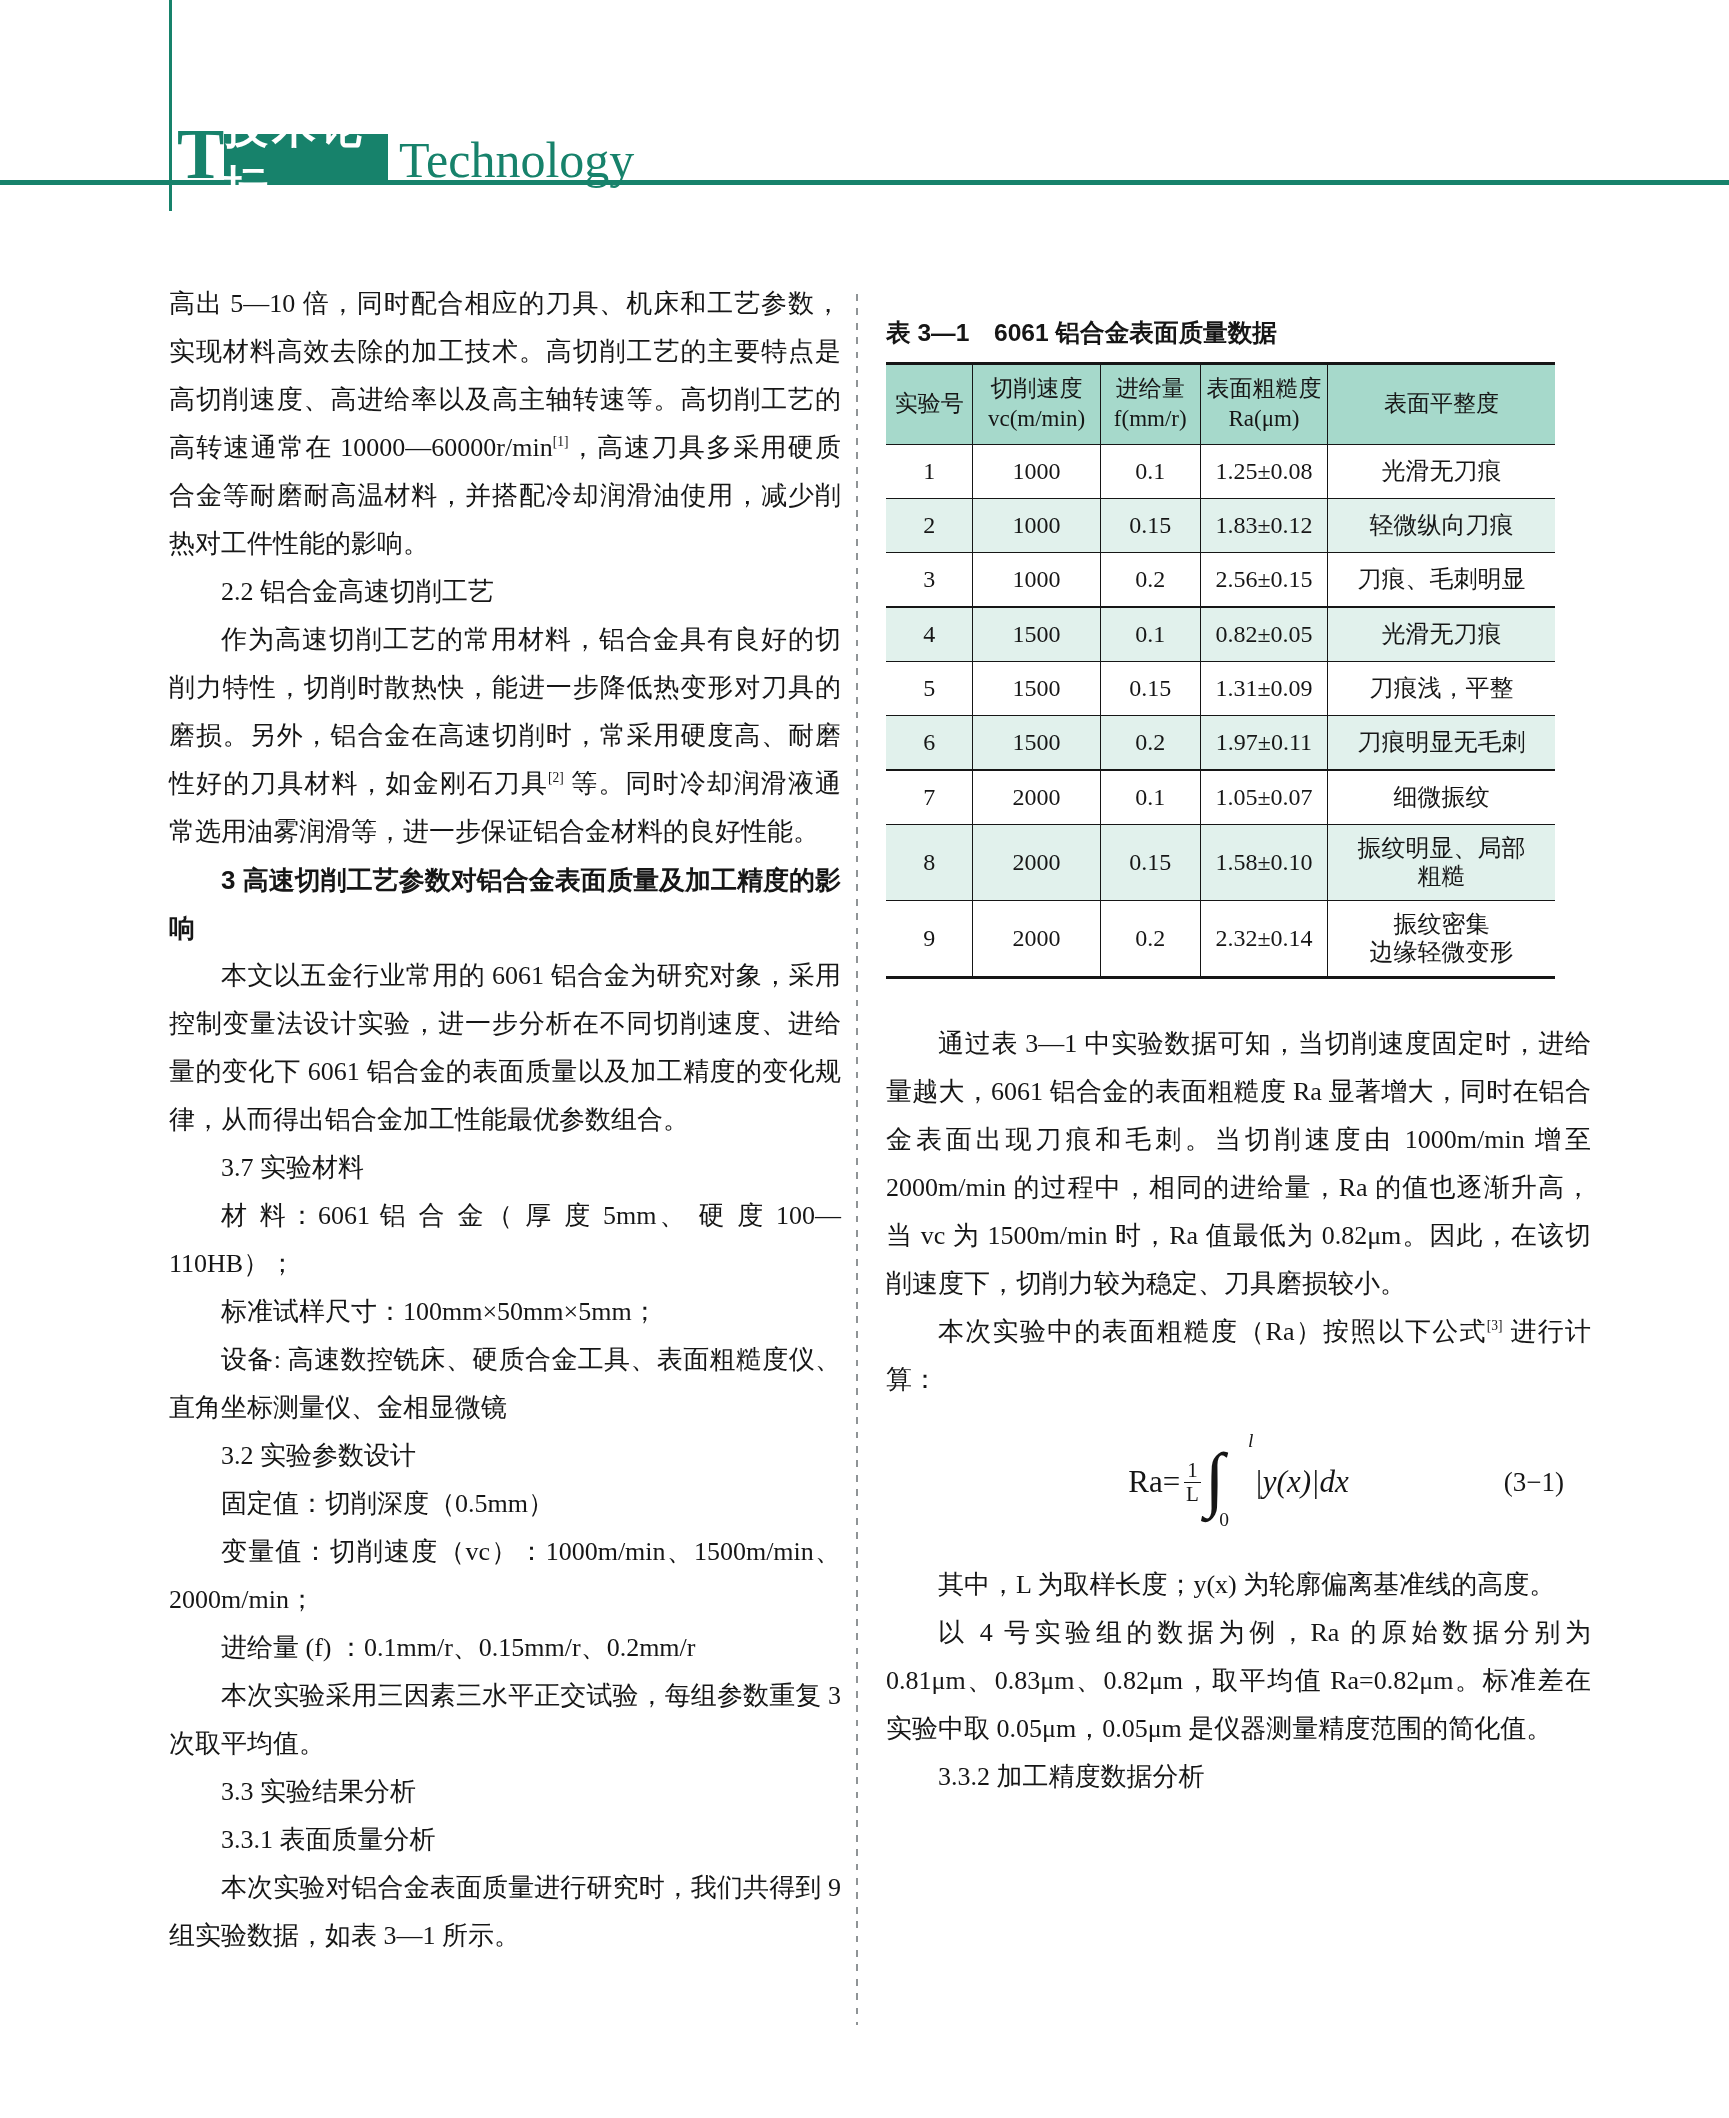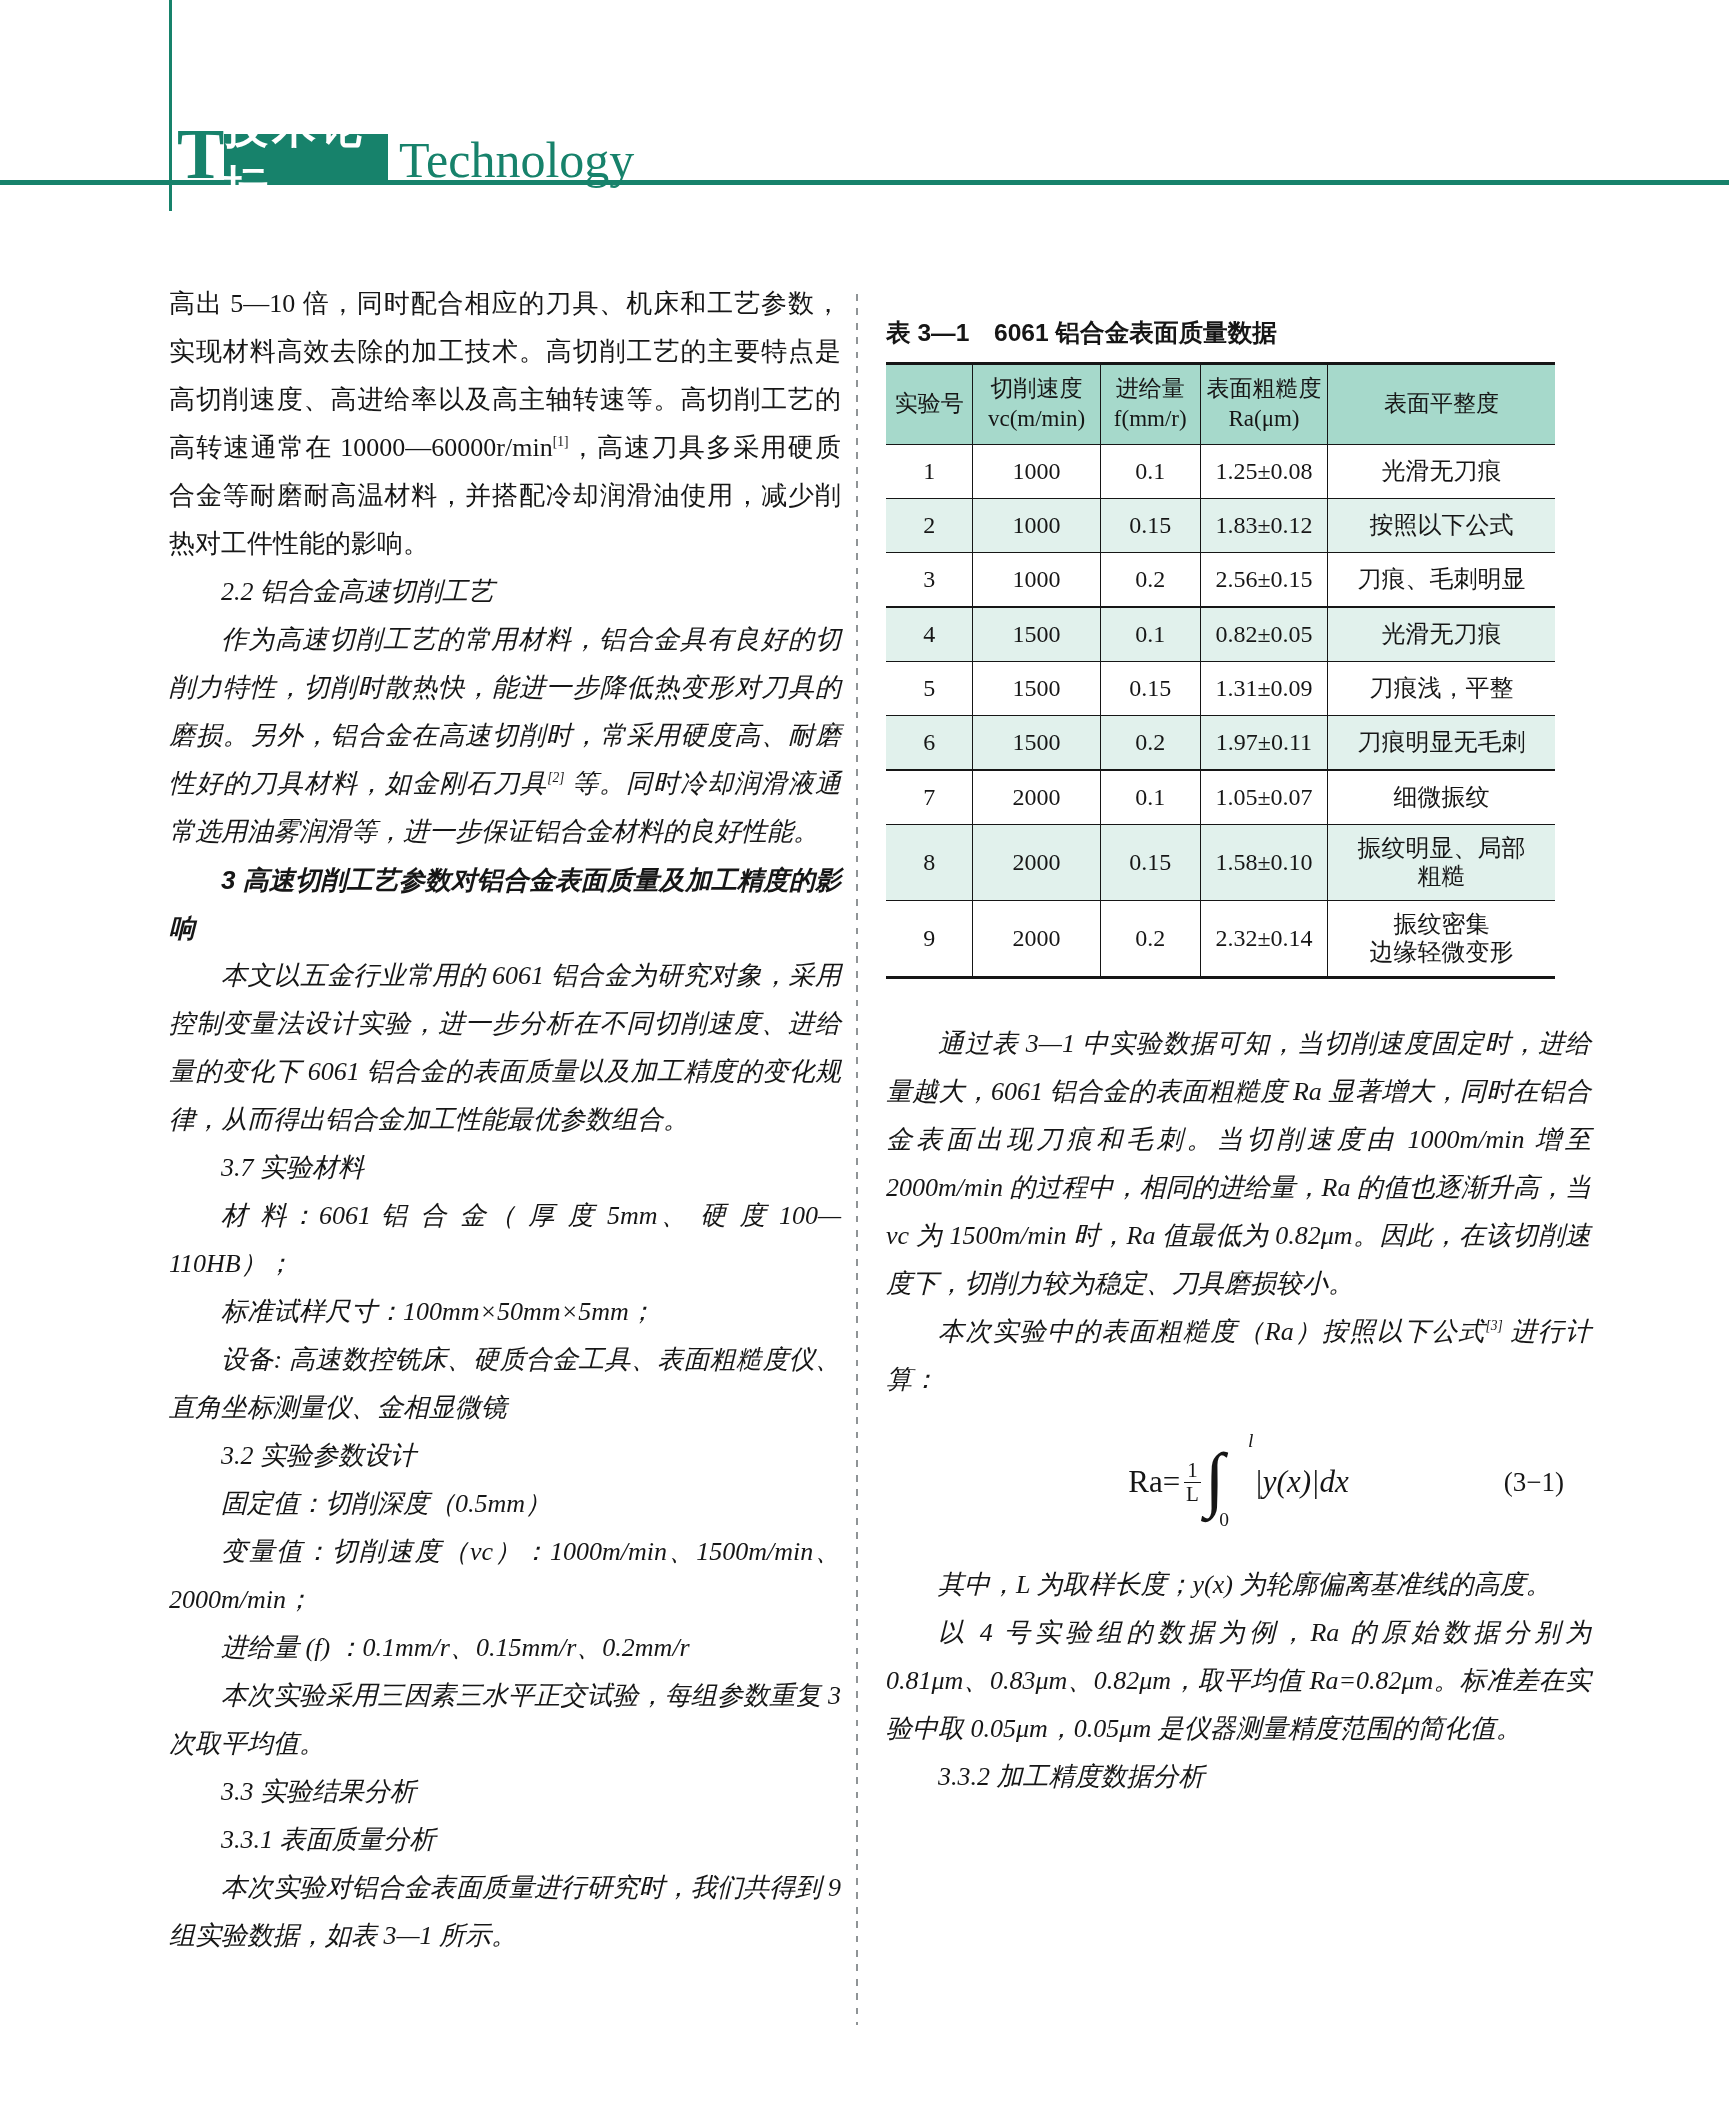--- a/index.html
+++ b/index.html
@@ -18,21 +18,21 @@
   .brand-en{position:absolute;left:399px;top:135px;font-size:50px;line-height:1;color:#17826b;
             font-family:Liberation Serif, serif;}
 
   
   .col{position:absolute;top:280px;}
   .col-left{left:169px;width:672px;}
   .col-right{left:886px;width:705px;}
   .divider{position:absolute;left:856px;top:294px;width:1.7px;height:1731px;
            background:repeating-linear-gradient(to bottom,#8f9496 0 6.8px,transparent 6.8px 14.4px);}
   .col p{margin:0;font-size:26px;line-height:48px;text-align:justify;}
-  .indent{text-indent:2em;font-style:italic;}
+  .indent{text-indent:2em;}
   .h-bold{font-family:"Liberation Sans","DejaVu Sans",sans-serif;font-weight:bold;}
   sup.fn{font-size:0.52em;vertical-align:super;line-height:0;}
 
   
   .table-title{margin:36px 0 12.7px 0;text-align:left;font-size:24.6px;font-weight:bold;
                font-family:"Liberation Sans","DejaVu Sans",sans-serif;}
   table.data{width:669px;border-collapse:collapse;table-layout:fixed;
              border-top:3.8px solid #161616;border-bottom:3.8px solid #161616;}
   table.data th,table.data td{border-top:1.3px solid #161616;text-align:center;vertical-align:middle;
              padding:0 2.5px;font-family:"Liberation Serif","DejaVu Serif",serif;}
@@ -132,21 +132,21 @@
           <td>1000</td>
           <td>0.1</td>
           <td>1.25±0.08</td>
           <td>光滑无刀痕</td>
         </tr>
         <tr>
           <td>2</td>
           <td>1000</td>
           <td>0.15</td>
           <td>1.83±0.12</td>
-          <td>按照以下公式</td>
+          <td>轻微纵向刀痕</td>
         </tr>
         <tr>
           <td>3</td>
           <td>1000</td>
           <td>0.2</td>
           <td>2.56±0.15</td>
           <td>刀痕、毛刺明显</td>
         </tr>
         <tr class="group-top">
           <td>4</td>

